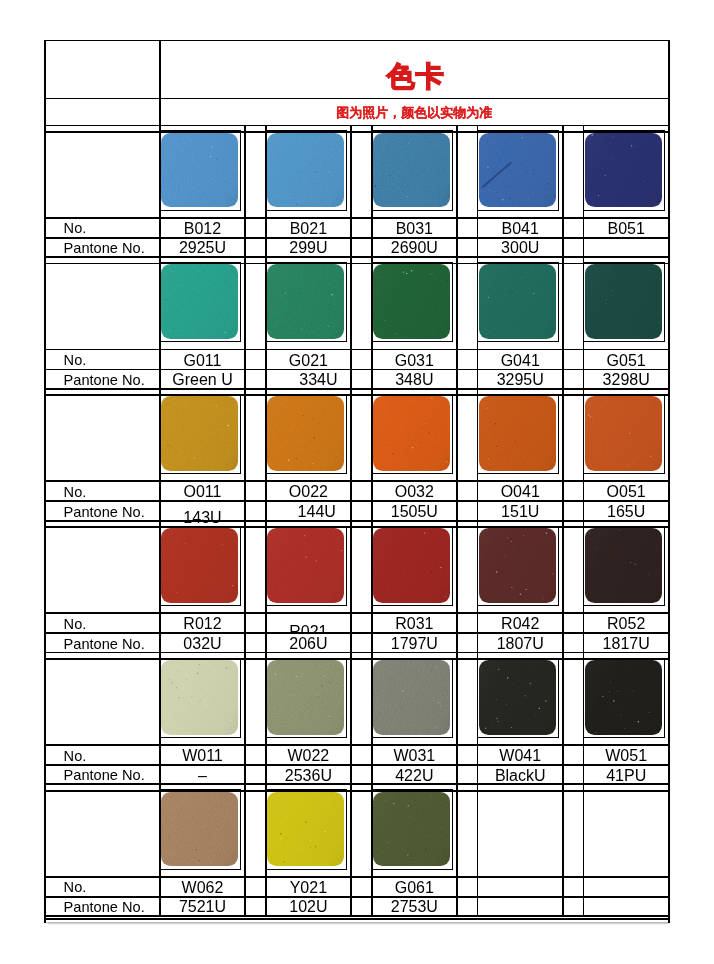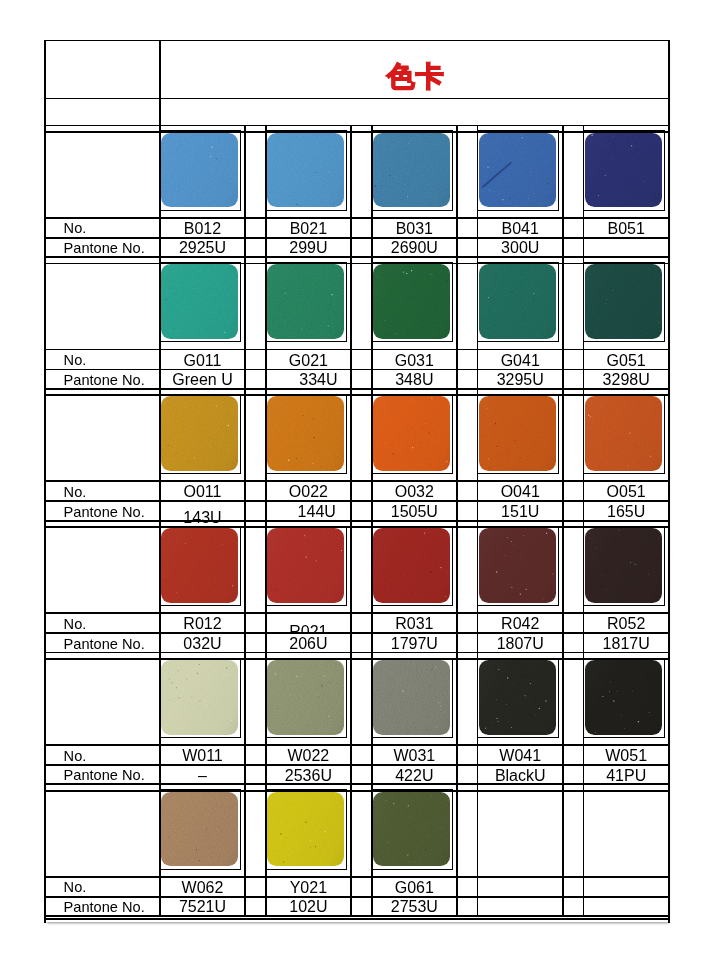--- a/index.html
+++ b/index.html
@@ -62,20 +62,21 @@
 </style>
 </head>
 <body>
 
 <div id="sheet">
   <div id="table-shadow"></div>
 
   <div class="cell" id="c-hdr-blank" style="left: 45px; top: 40.4px; width: 114.8px; height: 58px;"></div>
   <div class="cell hdr-title" id="c-title" style="left: 159.8px; top: 40.4px; width: 509.04px; height: 58px;">色卡</div>
   <div class="cell" id="c-sub-blank" style="left: 45px; top: 98.4px; width: 114.8px; height: 27px;"></div>
+  <div class="cell hdr-sub" id="c-sub" style="left: 159.8px; top: 98.4px; width: 509.04px; height: 27px;">图为照片，颜色以实物为准</div>
 
   <div class="cell lbl" id="lbl-no-0" style="left: 45px; top: 217.63px; width: 114.8px; height: 20.05px;">No.</div>
   <div class="cell lbl" id="lbl-pa-0" style="left: 45px; top: 237.68px; width: 114.8px; height: 19.42px;">Pantone No.</div>
   <div class="photo" id="ph-0-0" style="left: 159.3px; top: 130.4px; width: 82.2px; height: 80.2px;">
       <div class="chip" id="ch-0-0" style="background: rgb(78, 141, 199);">
         <svg class="grain">
           <filter id="gnf1">
             <feTurbulence type="fractalNoise" baseFrequency="0.85" numOctaves="3" stitchTiles="stitch" seed="1"></feTurbulence>
             <feColorMatrix type="saturate" values="0"></feColorMatrix>
           </filter>

